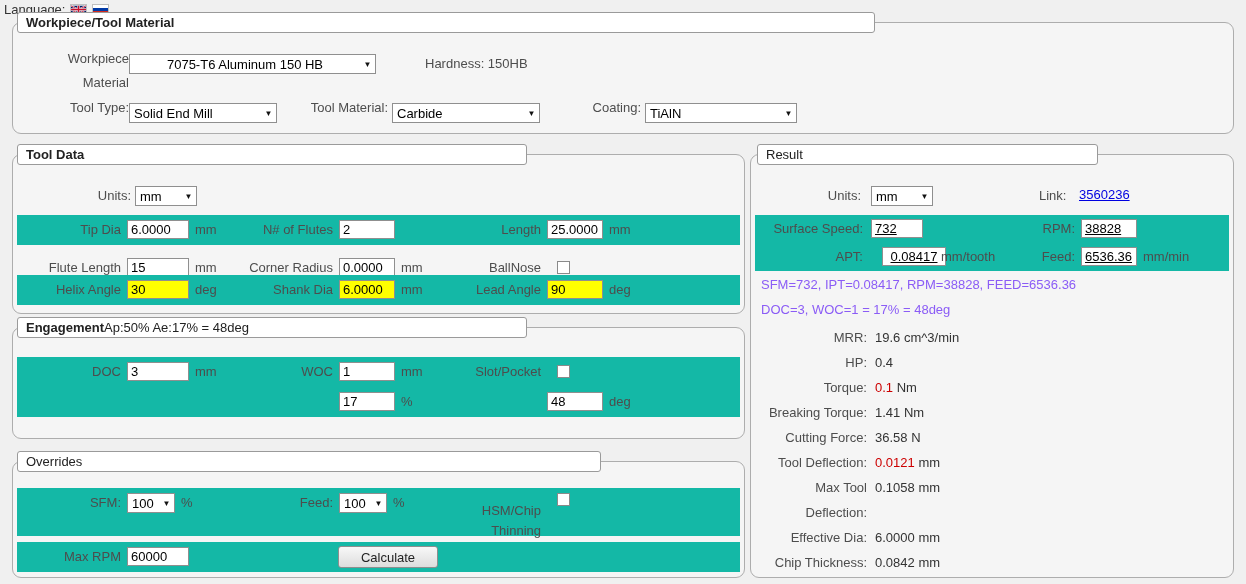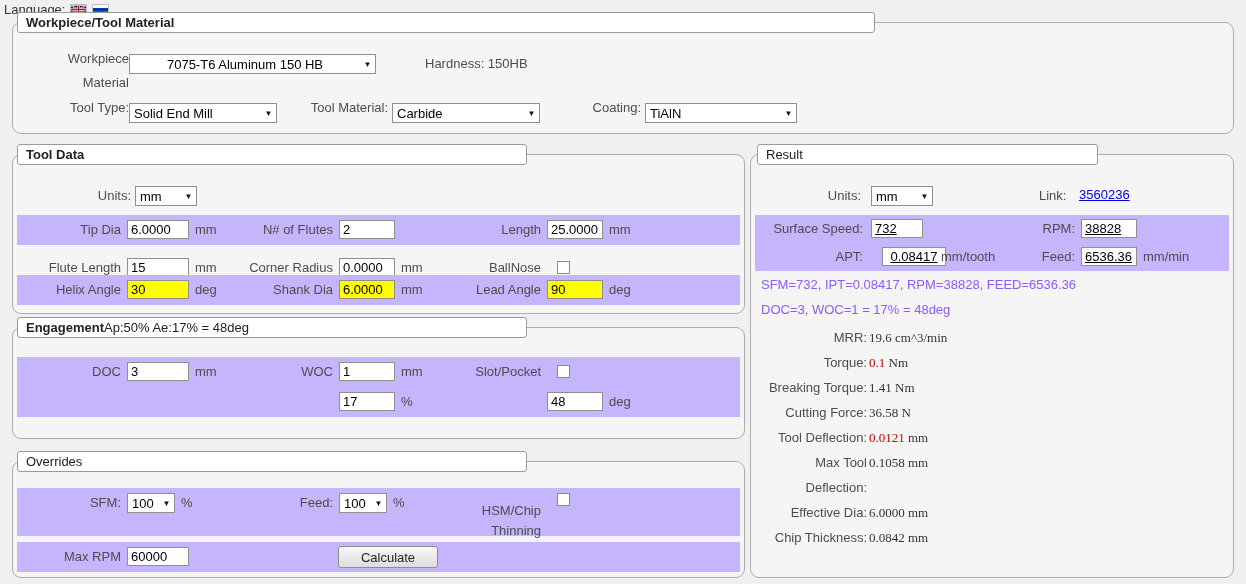--- a/index.html
+++ b/index.html
@@ -17,21 +17,21 @@
 
   .panel { position:absolute; background:#f5f5f5; border:1px solid #adadad; border-radius:9px; }
   .legend {
     position:absolute; top:-11px; left:4px; height:21px; line-height:19px;
     background:#ffffff; border:1px solid #9a9a9a; border-radius:3px;
     padding-left:8px; color:#222; white-space:nowrap; overflow:hidden;
   }
   .legend.bold { font-weight:bold; }
 
   .frow { position:absolute; left:4px; right:4px; height:30px; }
-  .frow.white { background:#c4b5fd; }
+  .frow.white { background:#14b8a6; }
   .frow.tall { height:48px; }
   .frow.h28 { height:28px; }
 
   .flabel { position:absolute; top:0; height:30px; line-height:30px; text-align:right; color:#4d4d4d; white-space:nowrap; }
   .flabel.twoline { line-height:20px; top:3px; height:44px; white-space:normal;margin-top:10px; }
   .unit { position:absolute; top:0; line-height:30px; color:#4d4d4d; white-space:nowrap; }
   .txt {
     position:absolute; top:5px; height:19px; border:1px solid #8f8f8f; background:#fff;
     font-family:"Liberation Sans", sans-serif; font-size:13px; color:#000;
     padding:0 3px; margin:0;
@@ -76,21 +76,21 @@
   .ri2 { left:326px; width:56px; }
   .ru2 { left:388px; }
   .h28 .flabel { height:28px; line-height:28px; }
   .h28 .txt { top:4px;text-decoration:underline; }
 
   .summary { position:absolute; left:10px; color:#8b5cf6; white-space:nowrap; }
 
   .stats { position:absolute; top:170px; left:4px; right:24px; }
   .stat { display:flex; align-items:flex-start; }
   .stat-label { flex:none; width:112px; text-align:right; color:#4d4d4d; line-height:25px; }
-  .stat-value { margin-left:2px; line-height:25px; color:#333; white-space:nowrap;font-family:Liberation Serif, serif; }
+  .stat-value { margin-left:8px; line-height:25px; color:#333; white-space:nowrap; }
   .warn { color:#cc0000; }
 </style>
 </head>
 <body>
 
 <div class="langbar">
   <span class="lbl">Language:</span>
   <span class="flag">
       <svg width="15" height="9" viewBox="0 0 60 30">
     <rect width="60" height="30" fill="#012169"></rect>
@@ -191,21 +191,21 @@
 
   <div class="frow white" style="top:59px;">
     <input class="txt i2" value="17" style="">
     <div class="unit u2">%</div>
     <input class="txt i3" value="48" style="">
     <div class="unit u3">deg</div>
   </div>
 </div>
 
 <div class="panel" style="left:12px; top:461px; width:733px; height:117px;">
-  <div class="legend" style="width:510px;">Overrides</div>
+  <div class="legend" style="width:584px;">Overrides</div>
 
   <div class="frow white tall" style="top:26px;">
     <div class="flabel l1">SFM:</div>
     <div class="sel" style="left:110px; top:5px; width:48px;">
       <span class="sel-text">100</span>
       <span class="sel-arrow">▼</span>
     </div>
     <div class="unit" style="left:164px;">%</div>
     <div class="flabel l2">Feed:</div>
     <div class="sel" style="left:322px; top:5px; width:48px;">
@@ -253,20 +253,24 @@
 
   <div class="summary" style="top:122px;">SFM=732, IPT=0.08417, RPM=38828, FEED=6536.36</div>
   <div class="summary" style="top:147px;">DOC=3, WOC=1 = 17% = 48deg</div>
 
   <div class="stats">
     <div class="stat">
       <div class="stat-label">MRR:</div>
       <div class="stat-value"><span>19.6</span> <span>cm^3/min</span></div>
     </div>
     <div class="stat">
+      <div class="stat-label">HP:</div>
+      <div class="stat-value"><span>0.4</span> <span></span></div>
+    </div>
+    <div class="stat">
       <div class="stat-label">Torque:</div>
       <div class="stat-value"><span class="warn">0.1</span> <span>Nm</span></div>
     </div>
     <div class="stat">
       <div class="stat-label">Breaking Torque:</div>
       <div class="stat-value"><span>1.41</span> <span>Nm</span></div>
     </div>
     <div class="stat">
       <div class="stat-label">Cutting Force:</div>
       <div class="stat-value"><span>36.58</span> <span>N</span></div>

